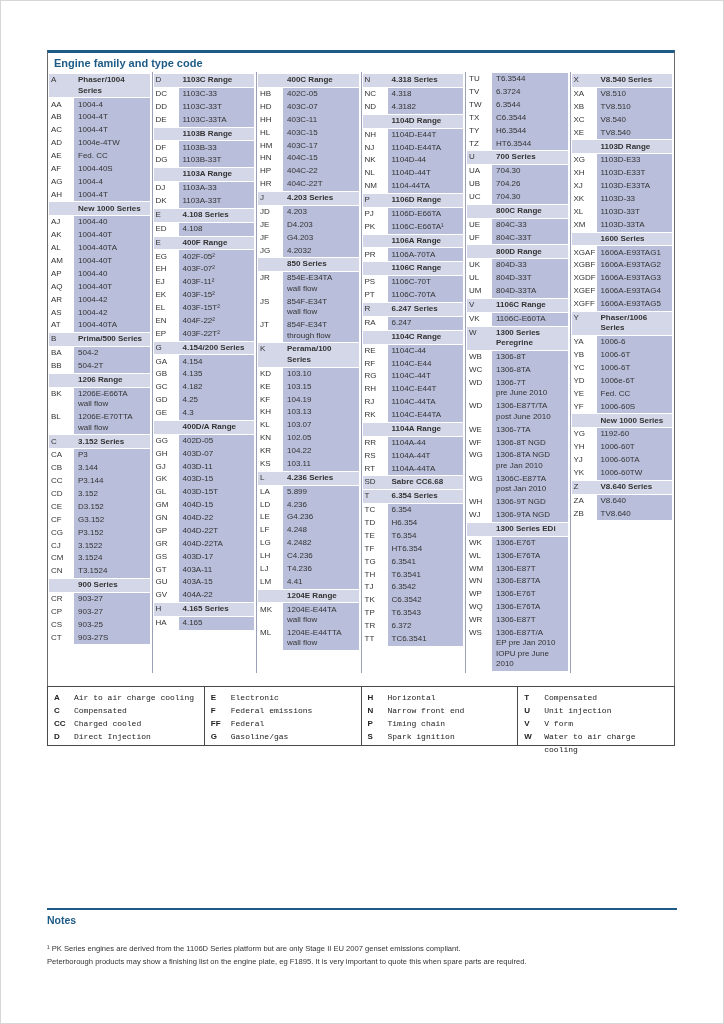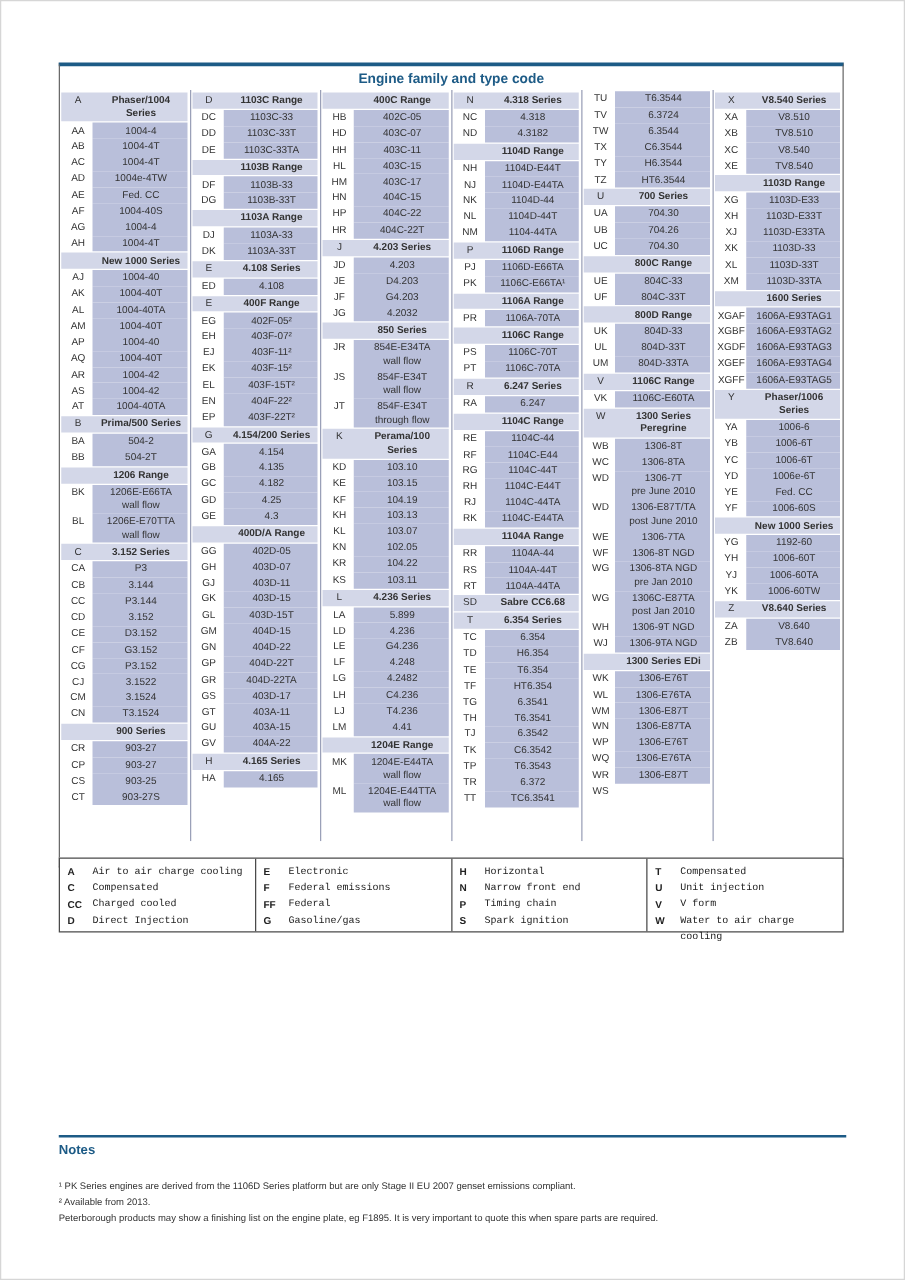--- a/index.html
+++ b/index.html
@@ -1,21 +1,21 @@
 <!DOCTYPE html>
 <html><head>
 <meta charset="utf-8">
 <style>
   html,body{margin:0;padding:0;background:#ffffff;}
   body{width:724px;height:1024px;position:relative;font-family:"Liberation Sans",sans-serif;color:#333;overflow:hidden;}
   .page{position:absolute;inset:0;box-shadow:inset 0 0 0 1px #d6d6d6;}
 
   
   .engine-table{position:absolute;left:47px;top:50px;width:628px;height:644px;
-    border:1px solid #6a6a6a;border-top:3px solid #1d5b86;box-sizing:border-box;background:#fff;text-align:center;}
+    border:1px solid #6a6a6a;border-top:3px solid #1d5b86;box-sizing:border-box;background:#fff;}
   .table-title{color:#1d5b86;font-weight:bold;font-size:11px;padding:4px 6px 3px 6px;}
   .cols{display:flex;height:601px;overflow:hidden;}
   .col{flex:1 1 0;padding:1px 2px 0 1px;box-sizing:border-box;}
   .col + .col{border-left:1px solid #9aa0b8;}
   .row{display:flex;align-items:stretch;}
   .row .code{width:25px;flex:0 0 25px;font-size:8px;line-height:10.5px;padding:1.2px 0 1.2px 2px;box-sizing:border-box;color:#333;}
   .row .desc{flex:1;font-size:8px;line-height:10.5px;padding:1.2px 2px 1.2px 4px;background:#b9bfda;white-space:pre-line;color:#333;}
   .row.hdr{background:#d3d7e8;margin:1px 0;}
   .row.hdr .desc{background:transparent;font-weight:bold;}
 
@@ -870,20 +870,24 @@
           <div class="row">
             <span class="code">WQ</span>
             <span class="desc">1306-E76TA</span>
           </div>
           <div class="row">
             <span class="code">WR</span>
             <span class="desc">1306-E87T</span>
           </div>
           <div class="row">
             <span class="code">WS</span>
+            <span class="desc">1306-E87T/A
+EP pre Jan 2010
+IOPU pre June
+2010</span>
           </div>
         </div>
       <div class="col">
           <div class="row hdr">
             <span class="code">X</span>
             <span class="desc">V8.540 Series</span>
           </div>
           <div class="row">
             <span class="code">XA</span>
             <span class="desc">V8.510</span>
@@ -1088,17 +1092,16 @@
           <span class="lcode">W</span>
           <span class="ldesc">Water to air charge cooling</span>
         </div>
       </div>
   </div>
 
   <div class="notes">
     <div class="notes-rule"></div>
     <div class="notes-heading">Notes</div>
     <div class="note-line">¹ PK Series engines are derived from the 1106D Series platform but are only Stage II EU 2007 genset emissions compliant.</div>
-    <div class="note-line">² Available from 2013.</div>
     <div class="note-line">Peterborough products may show a finishing list on the engine plate, eg F1895. It is very important to quote this when spare parts are required.</div>
   </div>
 
 </div>
 
 </body></html>

